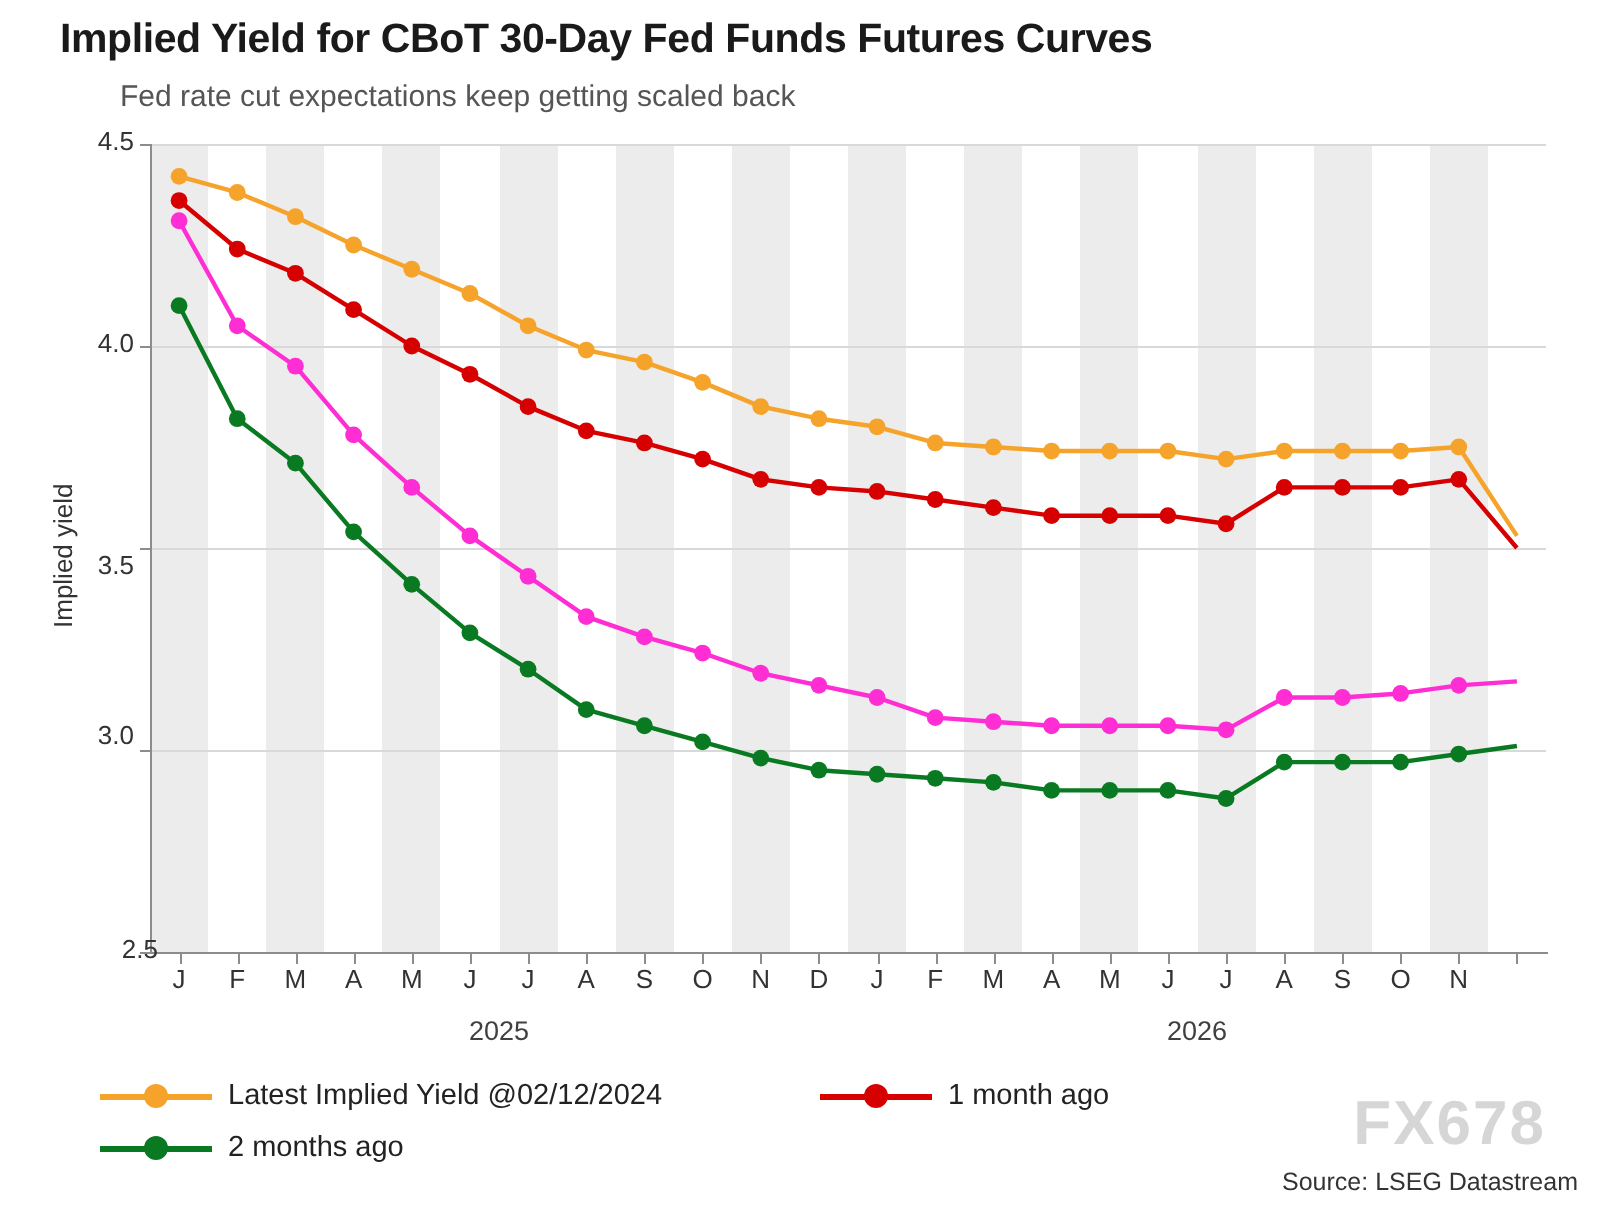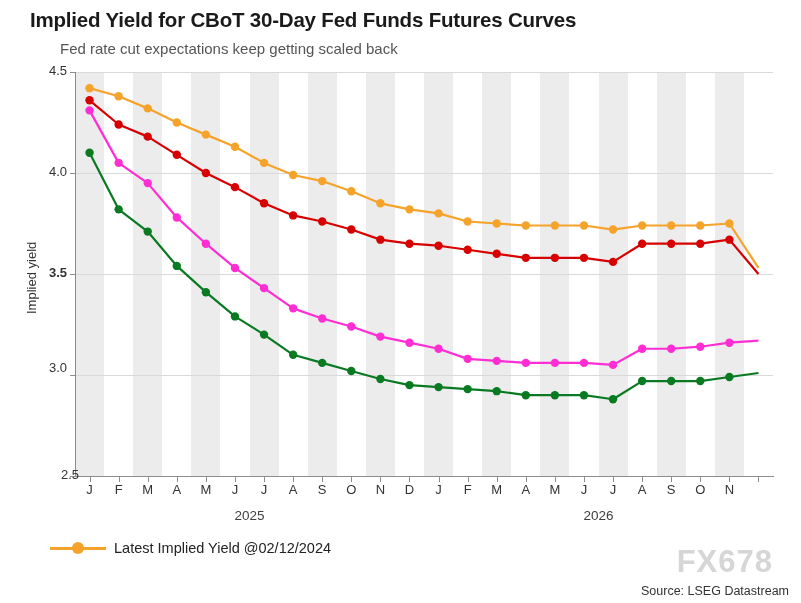--- a/index.html
+++ b/index.html
@@ -57,21 +57,21 @@
       <div class="gridline" style="top: 0px; background: rgb(217, 217, 217);"></div>
     </div>
   <div class="axis-left"></div>
   <div class="axis-bottom"></div>
 
   <div id="y-ticks">
       <div class="ytick-label" style="left: 39px; top: 467px;">2.5</div>
       <div class="ytick-mark" style="left: 70px; top: 476px; background: rgb(140, 140, 140);"></div>
       <div class="ytick-label" style="left: 27px; top: 360px;">3.0</div>
       <div class="ytick-mark" style="left: 70px; top: 375px; background: rgb(140, 140, 140);"></div>
-      <div class="ytick-label" style="left: 27px; top: 265px; font-weight: bold;">3.5</div>
+      <div class="ytick-label" style="left: 27px; top: 275px;">3.5</div>
       <div class="ytick-mark" style="left: 70px; top: 274px; background: rgb(140, 140, 140);"></div>
       <div class="ytick-label" style="left: 27px; top: 164px;">4.0</div>
       <div class="ytick-mark" style="left: 70px; top: 173px; background: rgb(140, 140, 140);"></div>
       <div class="ytick-label" style="left: 27px; top: 63px;">4.5</div>
       <div class="ytick-mark" style="left: 70px; top: 72px; background: rgb(140, 140, 140);"></div>
     </div>
   <div id="x-ticks">
       <div class="xtick-label" style="left: 74.5417px;">J</div>
       <div class="xtick-mark" style="left: 90px; background: rgb(140, 140, 140);"></div>
       <div class="xtick-label" style="left: 103.625px;">F</div>
@@ -228,20 +228,34 @@
 
   <div class="legend">
     <div class="legend-row">
       <div class="legend-item" style="left:0px;">
         <span class="legend-line">
           <span class="lin" id="lsw0a" style="background: rgb(245, 163, 42);"></span>
             <span class="dot" id="lsw0b" style="background: rgb(245, 163, 42);"></span>
         </span>
         <span class="legend-label">Latest Implied Yield @02/12/2024</span>
       </div>
+      <div class="legend-item" style="left:360px;">
+        <span class="legend-line">
+          <span class="lin" id="lsw1a" style="background: rgb(214, 0, 0);"></span>
+            <span class="dot" id="lsw1b" style="background: rgb(214, 0, 0);"></span>
+        </span>
+        <span class="legend-label">1 month ago</span>
+      </div>
     </div>
     <div class="legend-row">
+      <div class="legend-item" style="left:0px;">
+        <span class="legend-line">
+          <span class="lin" id="lsw2a" style="background: rgb(10, 122, 34);"></span>
+            <span class="dot" id="lsw2b" style="background: rgb(10, 122, 34);"></span>
+        </span>
+        <span class="legend-label">2 months ago</span>
+      </div>
     </div>
   </div>
 
   <div class="watermark">FX678</div>
   <div class="source">Source: LSEG Datastream</div>
 </div>
 
 </body></html>

